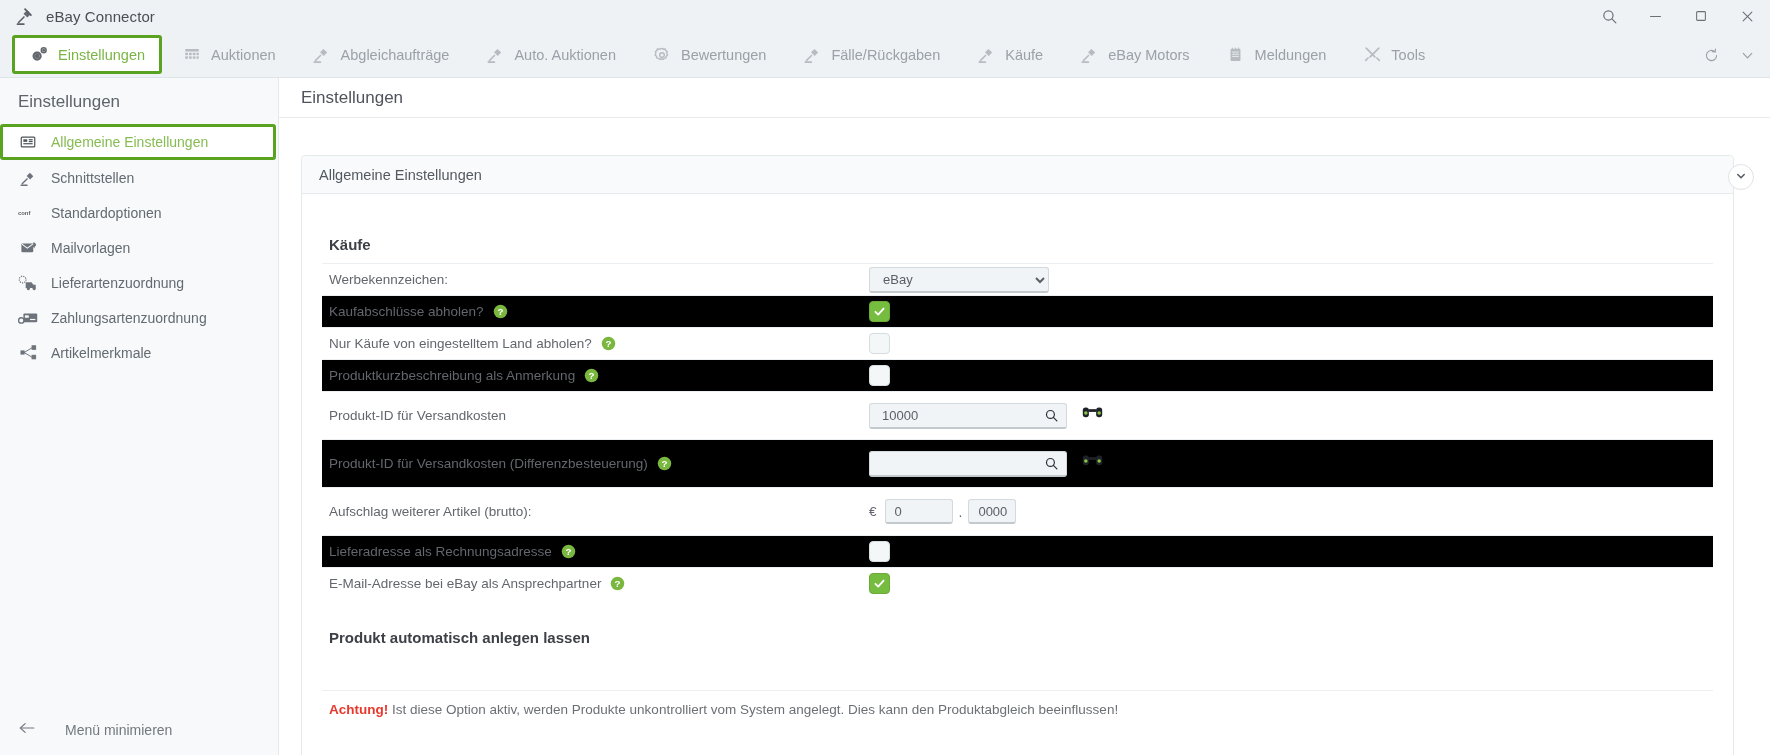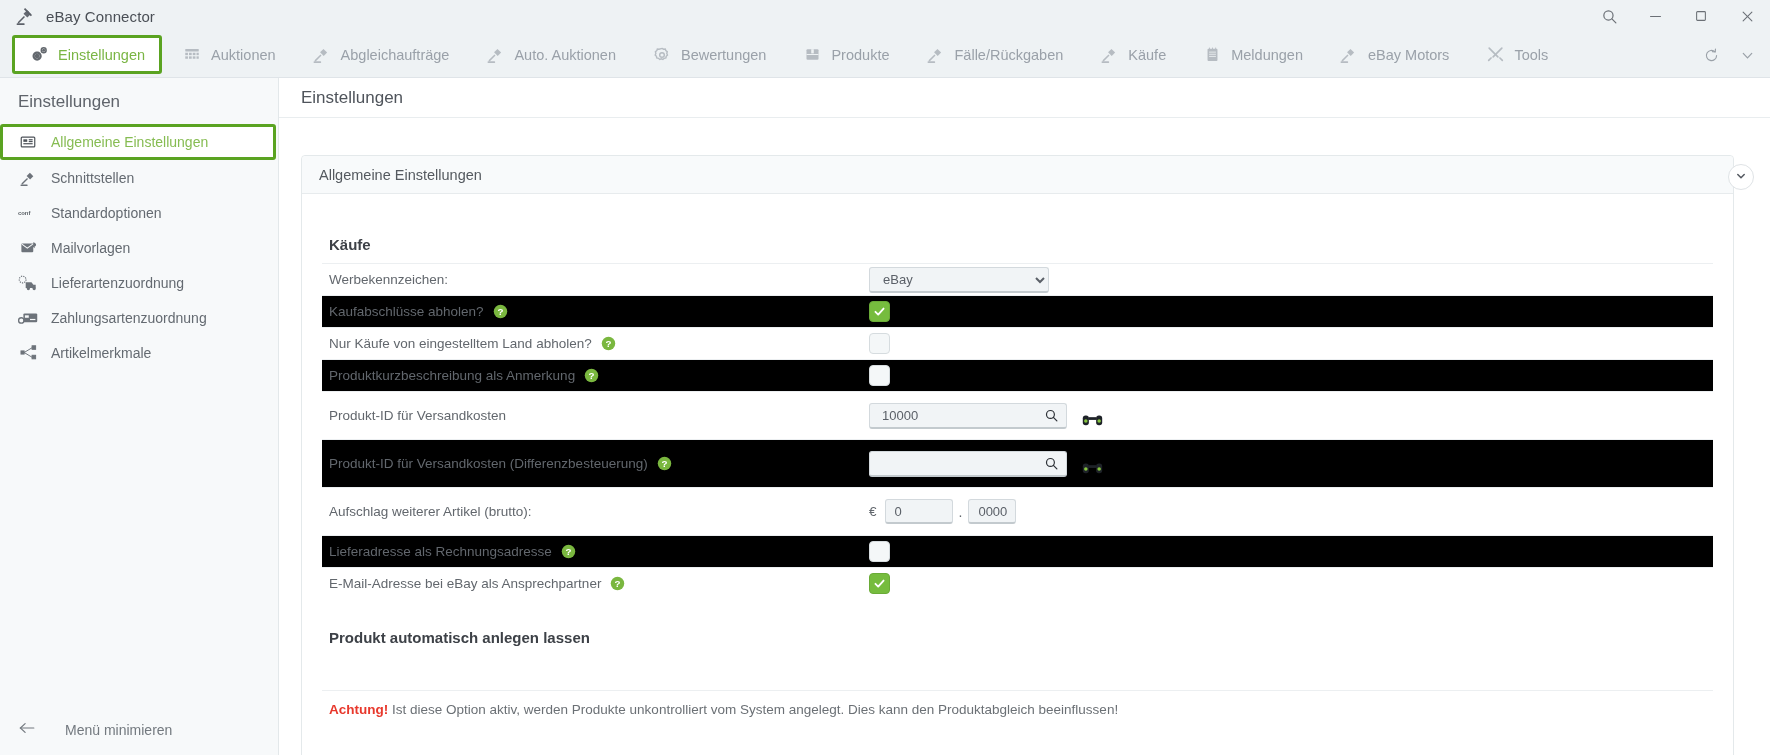--- a/index.html
+++ b/index.html
@@ -202,21 +202,21 @@
   .frow.alt { background: #000000; }
   .frow.tall { min-height: 48px; }
   .frow .flabel {
     flex: 0 0 540px;
     display: flex;
     align-items: center;
     gap: 9px;
     font-size: 13.5px;
     color: #62676d;
   }
-  .frow .fcontrol { display: flex; align-items: flex-end; gap: 14px; }
+  .frow .fcontrol { display: flex; align-items: flex-start; gap: 14px; }
 
   .helpicon {
     width: 15px; height: 15px;
     flex: 0 0 15px;
     display: inline-flex;
   }
 
   
   select.ui-select {
     width: 180px;
@@ -387,30 +387,20 @@
   <div class="tab">
     <span class="tico">
       <svg width="18" height="18" viewBox="0 0 24 24" fill="none" stroke="#b6bcc2" stroke-width="1.9">
         <path d="M12 3.2l2.1 1.1 2.3-.3.7 2.2 1.9 1.4-.6 2.3.9 2.2-1.7 1.6-.4 2.3-2.3.4-1.7 1.6-2.1-1-2.1 1-1.7-1.6-2.3-.4-.4-2.3-1.7-1.6.9-2.2-.6-2.3L5.1 6.2l.7-2.2 2.3.3z"></path>
         <circle cx="12" cy="12" r="3.1"></circle>
       </svg>
     </span>
     <span>Bewertungen</span>
   </div>
 
-  <div class="tab">
-    <span class="tico">
-      <svg width="17" height="17" viewBox="0 0 24 24" fill="#b6bcc2">
-        <rect x="3.5" y="4.5" width="17" height="15" rx="1.6"></rect>
-        <rect x="10.2" y="4.5" width="3.6" height="6" fill="#eef2f4"></rect>
-        <rect x="3.5" y="11.3" width="17" height="1.4" fill="#eef2f4"></rect>
-      </svg>
-    </span>
-    <span>Produkte</span>
-  </div>
 
   <div class="tab">
     <span class="tico">
       <svg width="19" height="19" viewBox="0 0 24 24" fill="#b6bcc2">
         <path d="M3.6 19.1l7.1-7.1 1.3 1.3-7.1 7.1a.9.9 0 0 1-1.3-1.3z"></path>
         <path d="M10.2 9.3l4.3-4.3 4.6 4.6-4.3 4.3z"></path>
         <rect x="2" y="20.6" width="9.5" height="2.1" rx=".6"></rect>
       </svg>
     </span>
     <span>Fälle/Rückgaben</span>
@@ -418,46 +408,46 @@
 
   <div class="tab">
     <span class="tico">
       <svg width="19" height="19" viewBox="0 0 24 24" fill="#b6bcc2">
         <path d="M3.6 19.1l7.1-7.1 1.3 1.3-7.1 7.1a.9.9 0 0 1-1.3-1.3z"></path>
         <path d="M10.2 9.3l4.3-4.3 4.6 4.6-4.3 4.3z"></path>
         <rect x="2" y="20.6" width="9.5" height="2.1" rx=".6"></rect>
       </svg>
     </span>
     <span>Käufe</span>
+  </div>
+
+  <div class="tab">
+    <span class="tico">
+      <svg width="19" height="19" viewBox="0 0 24 24" fill="#b6bcc2">
+        <path d="M3.6 19.1l7.1-7.1 1.3 1.3-7.1 7.1a.9.9 0 0 1-1.3-1.3z"></path>
+        <path d="M10.2 9.3l4.3-4.3 4.6 4.6-4.3 4.3z"></path>
+        <rect x="2" y="20.6" width="9.5" height="2.1" rx=".6"></rect>
+      </svg>
+    </span>
+    <span>eBay Motors</span>
   </div>
 
   <div class="tab">
     <span class="tico">
       <svg width="17" height="17" viewBox="0 0 24 24" fill="#b6bcc2">
         <rect x="5" y="4" width="14" height="17" rx="1.2"></rect>
         <rect x="7.2" y="8" width="9.6" height="1.2" fill="#eef2f4"></rect>
         <rect x="7.2" y="11" width="9.6" height="1.2" fill="#eef2f4"></rect>
         <rect x="7.2" y="14" width="9.6" height="1.2" fill="#eef2f4"></rect>
         <rect x="7" y="2" width="1.3" height="3.2" rx=".5"></rect>
         <rect x="11.4" y="2" width="1.3" height="3.2" rx=".5"></rect>
         <rect x="15.8" y="2" width="1.3" height="3.2" rx=".5"></rect>
       </svg>
     </span>
     <span>Meldungen</span>
-  </div>
-
-  <div class="tab">
-    <span class="tico">
-      <svg width="19" height="19" viewBox="0 0 24 24" fill="#b6bcc2">
-        <path d="M3.6 19.1l7.1-7.1 1.3 1.3-7.1 7.1a.9.9 0 0 1-1.3-1.3z"></path>
-        <path d="M10.2 9.3l4.3-4.3 4.6 4.6-4.3 4.3z"></path>
-        <rect x="2" y="20.6" width="9.5" height="2.1" rx=".6"></rect>
-      </svg>
-    </span>
-    <span>eBay Motors</span>
   </div>
 
   <div class="tab">
     <span class="tico">
       <svg width="19" height="19" viewBox="0 0 24 24" fill="none" stroke="#b6bcc2" stroke-width="2.1" stroke-linecap="round">
         <path d="M4 4l11 11"></path>
           <path d="M20 4L9 15"></path>
         <path d="M3.4 19.4l3-3"></path>
           <path d="M20.6 19.4l-3-3"></path>
       </svg>

